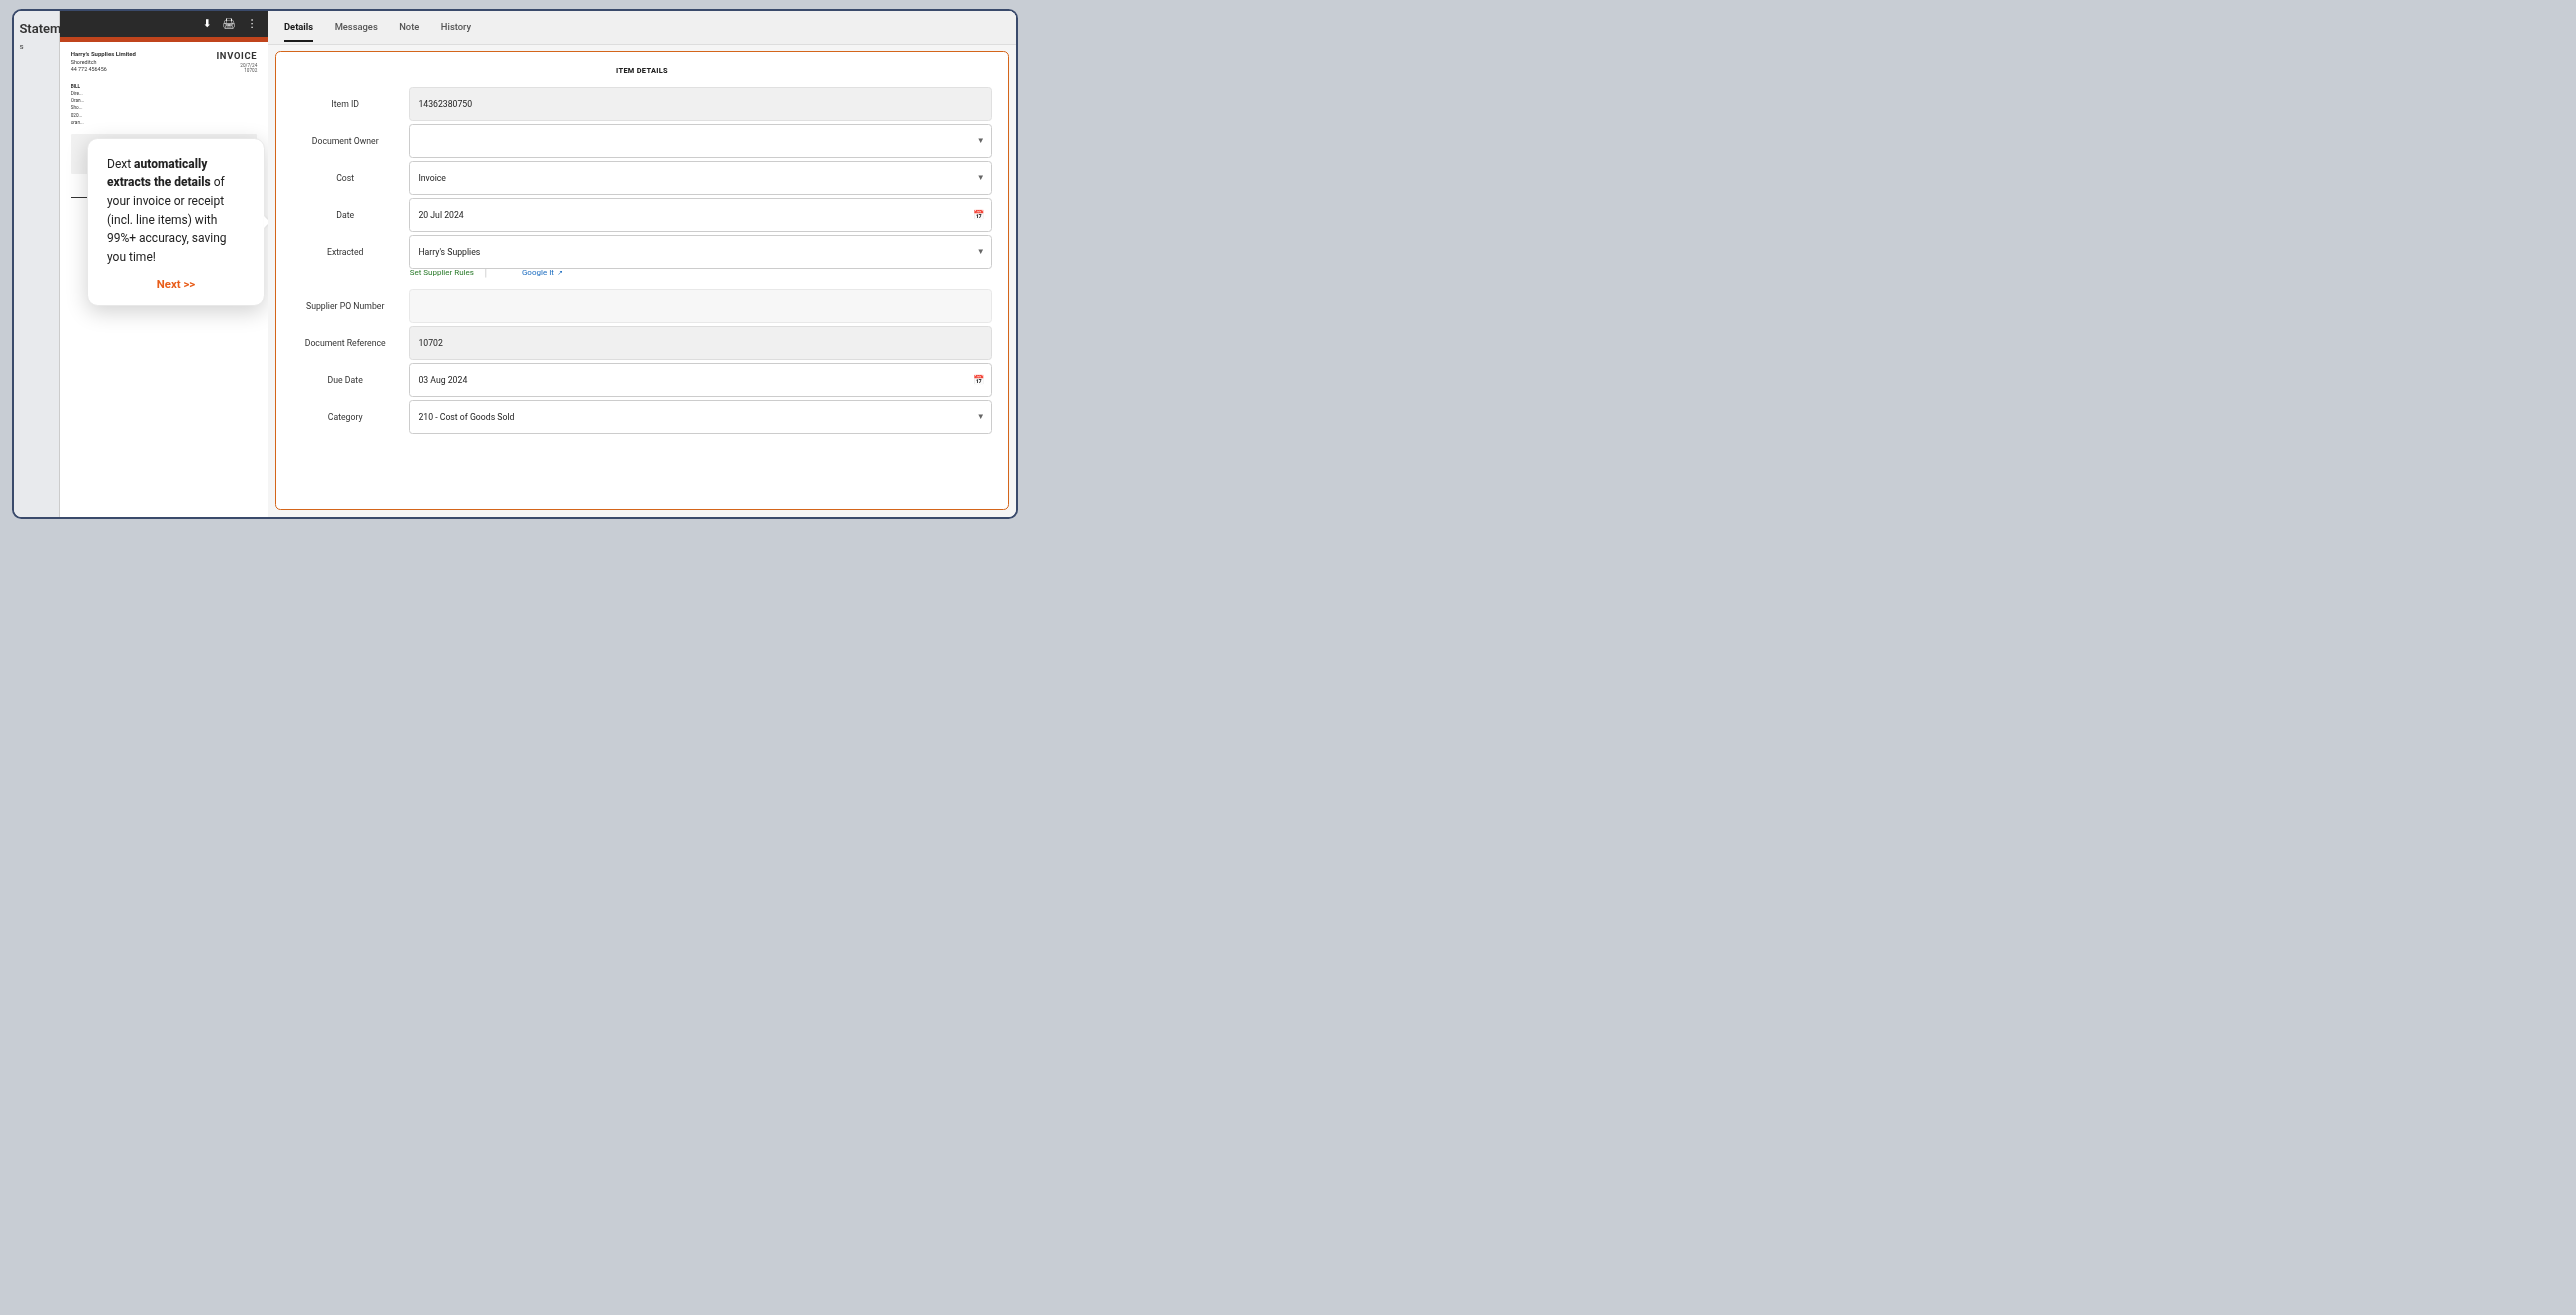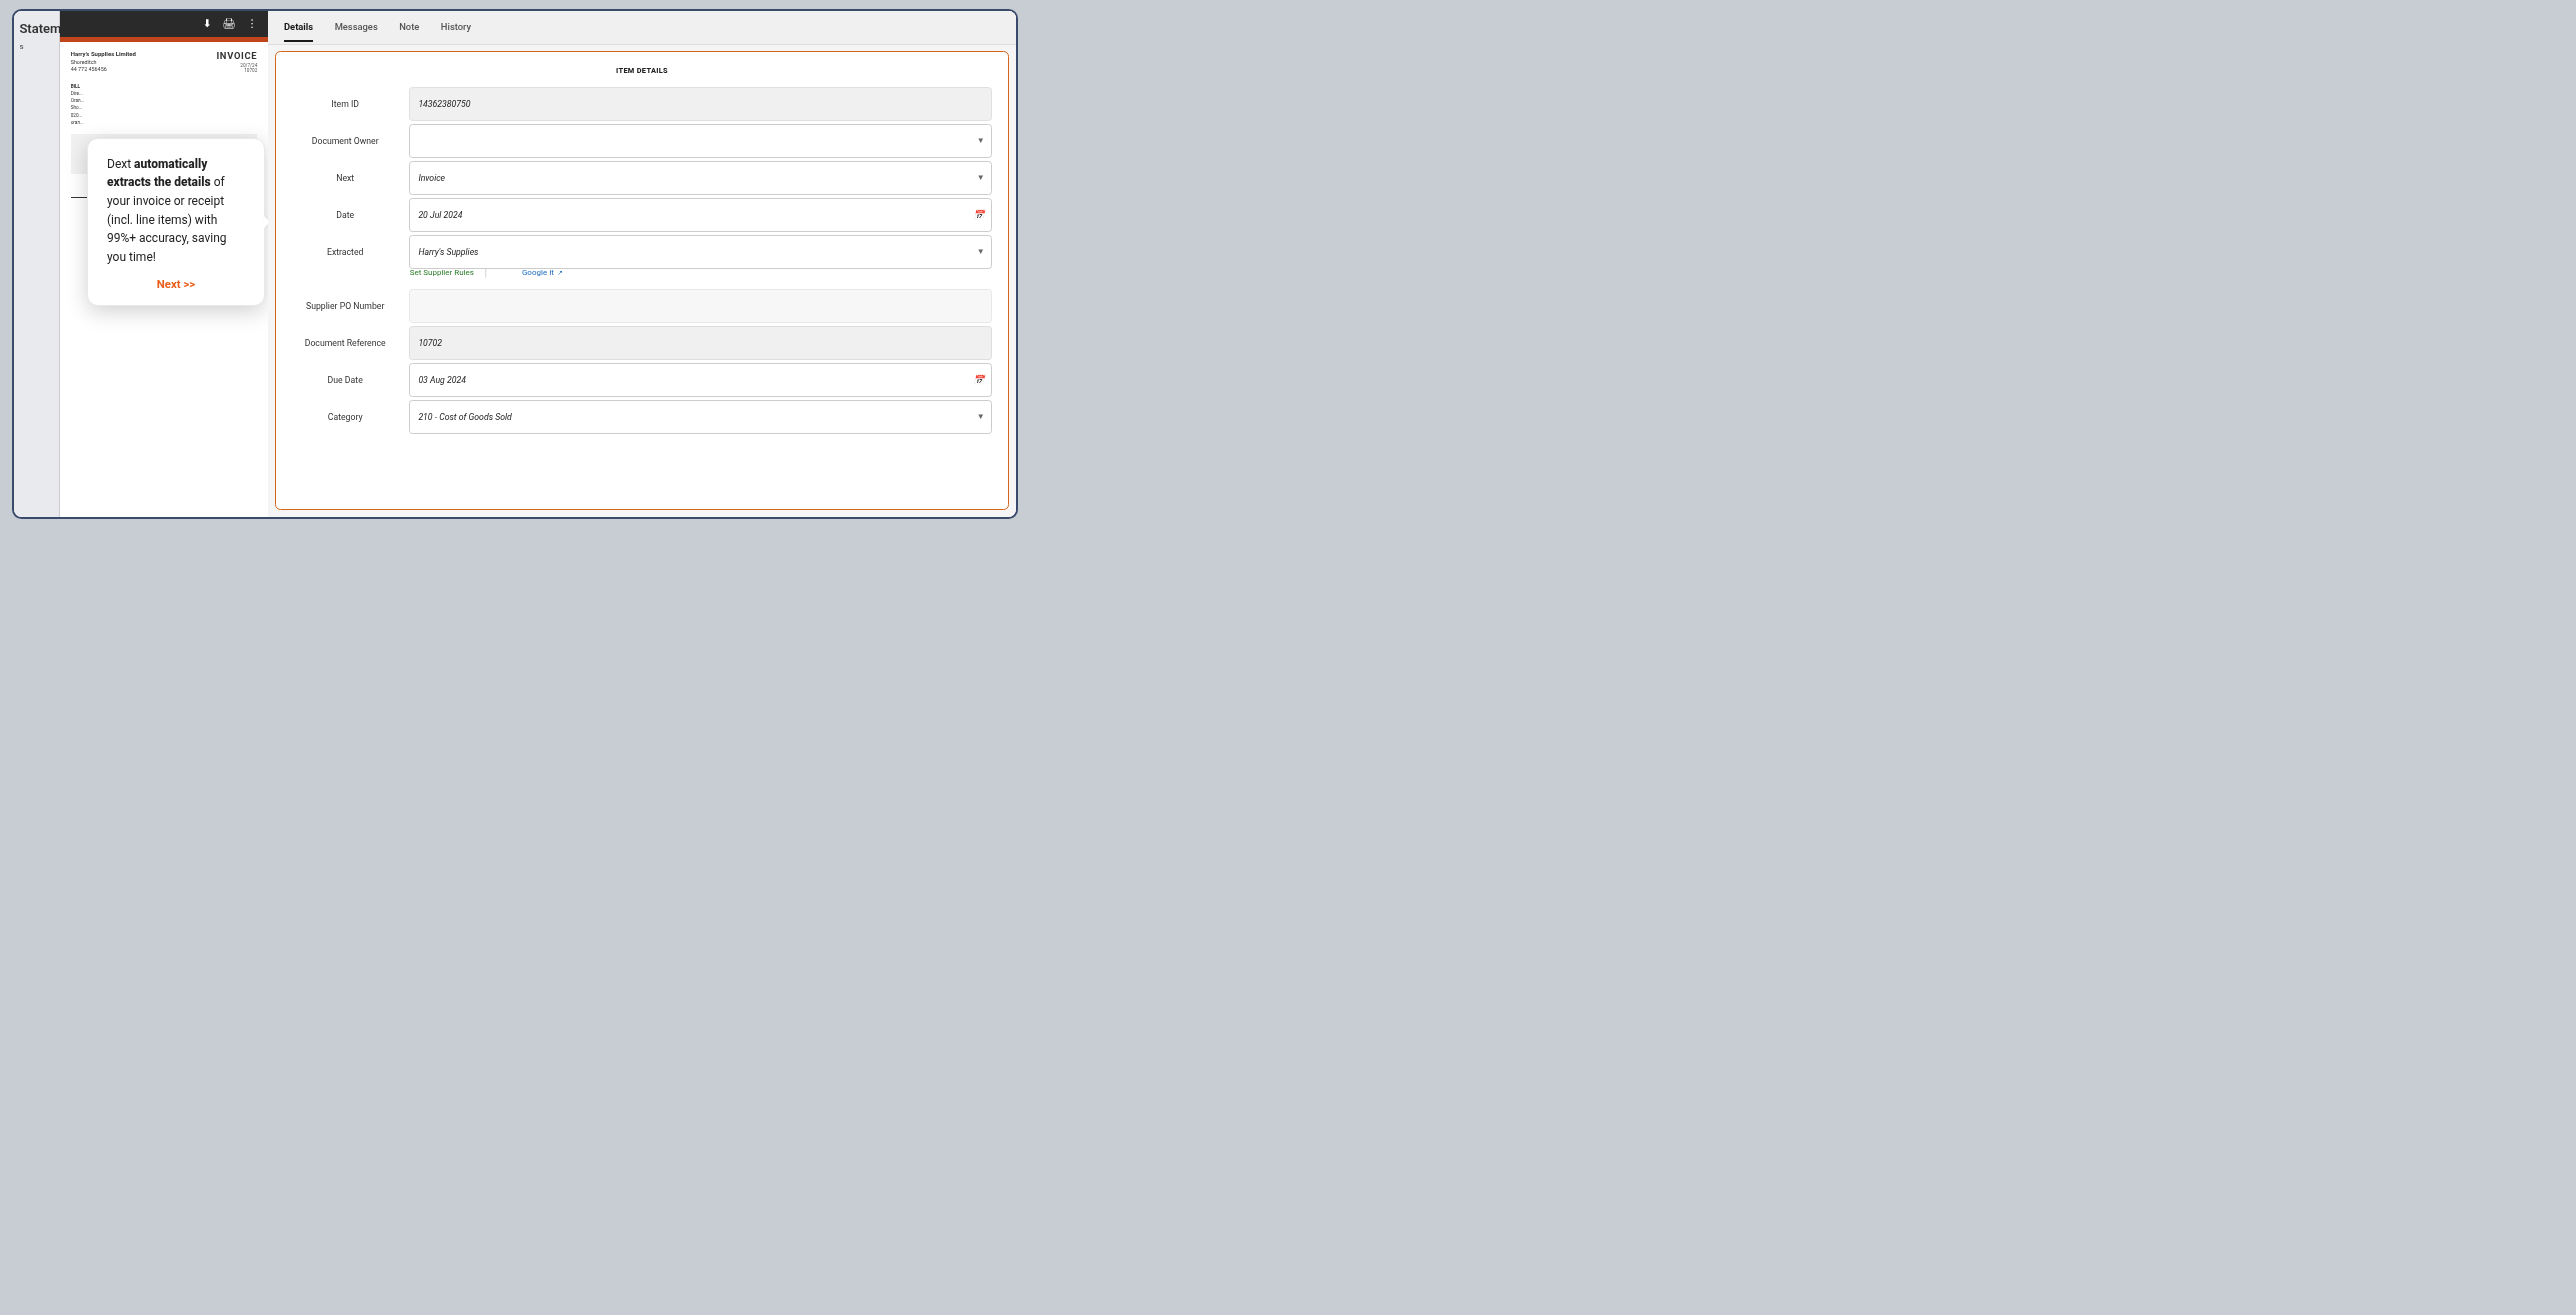--- a/index.html
+++ b/index.html
@@ -282,21 +282,20 @@
       height: 32px;
       background: #f0f0f0;
       border: 0.7px solid #ddd;
       border-radius: 3.4px;
       padding: 16px 8px;
       font-size: 8.7px;
       color: #222;
       display: flex;
       align-items: center;
       position: relative;
-      font-style: italic;
     }
     .form-field.with-dropdown {
       background: #fff;
       border: 0.7px solid #ccc;
     }
     .form-field .dropdown-arrow {
       position: absolute;
       right: 6.7px;
       color: #666;
       font-size: 8px;
@@ -435,21 +434,21 @@
 
       <div class="form-row">
         <div class="form-label">Document Owner</div>
         <div class="form-field with-dropdown">
           <span></span>
           <span class="dropdown-arrow">▼</span>
         </div>
       </div>
 
       <div class="form-row">
-        <div class="form-label">Next</div>
+        <div class="form-label">Cost</div>
         <div class="form-field with-dropdown">
           <span>Invoice</span>
           <span class="dropdown-arrow">▼</span>
         </div>
       </div>
 
       <div class="form-row">
         <div class="form-label">Date</div>
         <div class="form-field date-field">
           <span>20 Jul 2024</span>

